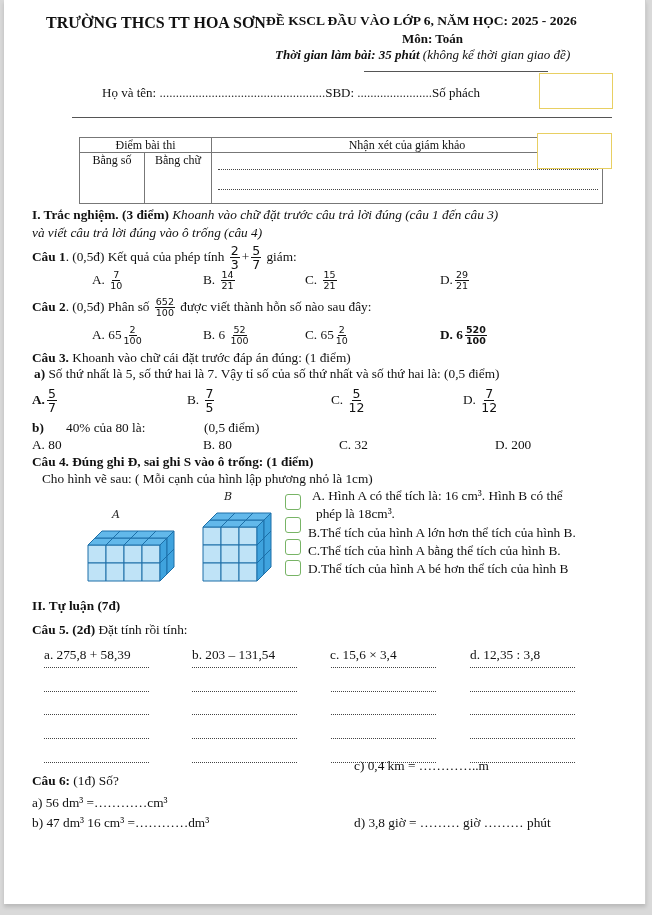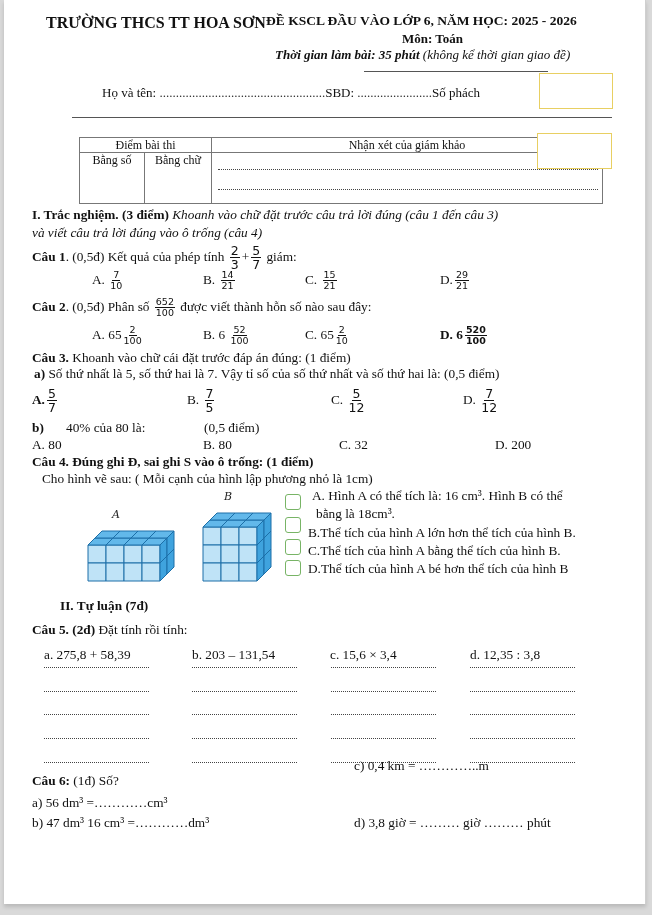--- a/index.html
+++ b/index.html
@@ -214,26 +214,26 @@
         <polygon points="210,51 217,44 217,62 210,69" fill="#3fa3de" stroke="#1c6fa8" stroke-width="1"></polygon>
       </g>
   </svg>
 
   <div class="cb" style="left:281px; top:494px;"></div>
   <div class="cb" style="left:281px; top:517px;"></div>
   <div class="cb" style="left:281px; top:539px;"></div>
   <div class="cb" style="left:281px; top:560px;"></div>
 
   <div class="abs" style="left:308px; top:488px; font-size:13.3px;">A. Hình A có thể tích là: 16 cm³. Hình B có thể</div>
-  <div class="abs" style="left:312px; top:506px; font-size:13.3px;">bằng là 18cm³.</div>
+  <div class="abs" style="left:312px; top:506px; font-size:13.3px;">phép là 18cm³.</div>
   <div class="abs" style="left:304px; top:525px; font-size:13.3px;">B.Thể tích của hình A lớn hơn thể tích của hình B.</div>
   <div class="abs" style="left:304px; top:543px; font-size:13.3px;">C.Thể tích của hình A bằng thể tích của hình B.</div>
   <div class="abs" style="left:304px; top:561px; font-size:13.3px;">D.Thể tích của hình A bé hơn thể tích của hình B</div>
 
-  <div class="abs b" style="left:28px; top:598px; font-size:13.3px;margin-left:28px;">II. Tự luận (7đ)</div>
+  <div class="abs b" style="left:28px; top:598px; font-size:13.3px;">II. Tự luận (7đ)</div>
 
   <div class="abs" style="left:28px; top:622px; font-size:13.3px;">
     <span class="b">Câu 5. (2đ)</span><span> Đặt tính rồi tính:</span>
   </div>
   <div class="abs" style="left:40px; top:647px; font-size:13.3px;">a. 275,8 + 58,39</div>
   <div class="abs" style="left:188px; top:647px; font-size:13.3px;">b. 203 – 131,54</div>
   <div class="abs" style="left:326px; top:647px; font-size:13.3px;">c. 15,6 × 3,4</div>
   <div class="abs" style="left:466px; top:647px; font-size:13.3px;">d. 12,35 : 3,8</div>
 
   <div id="workLines">

